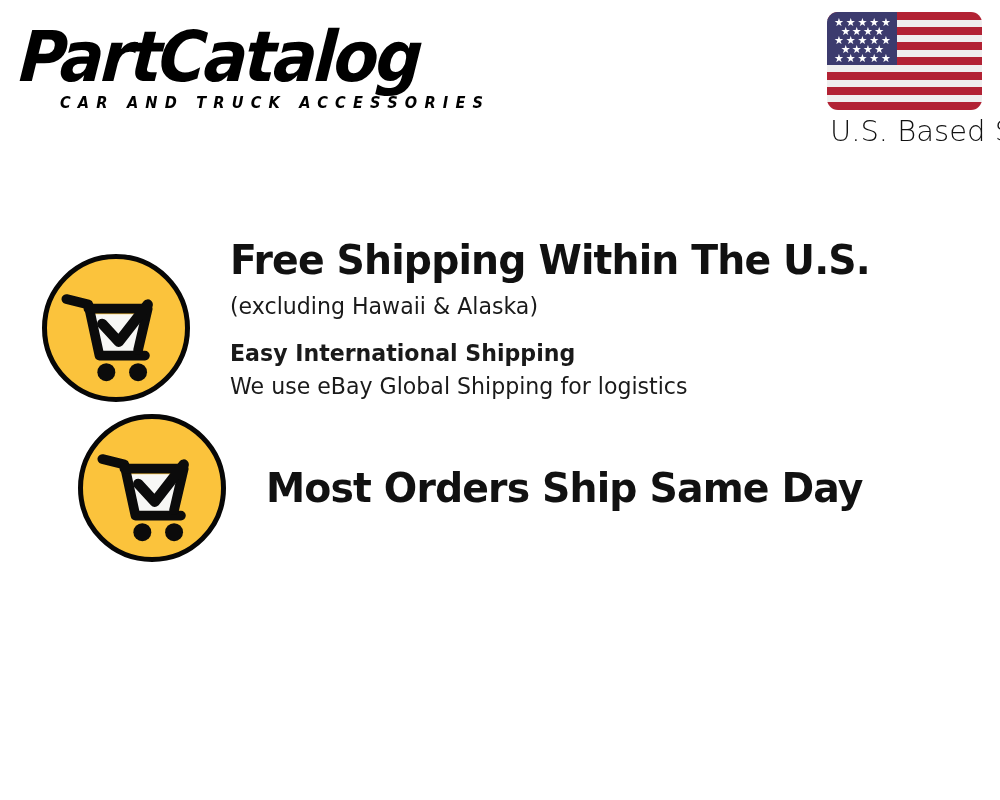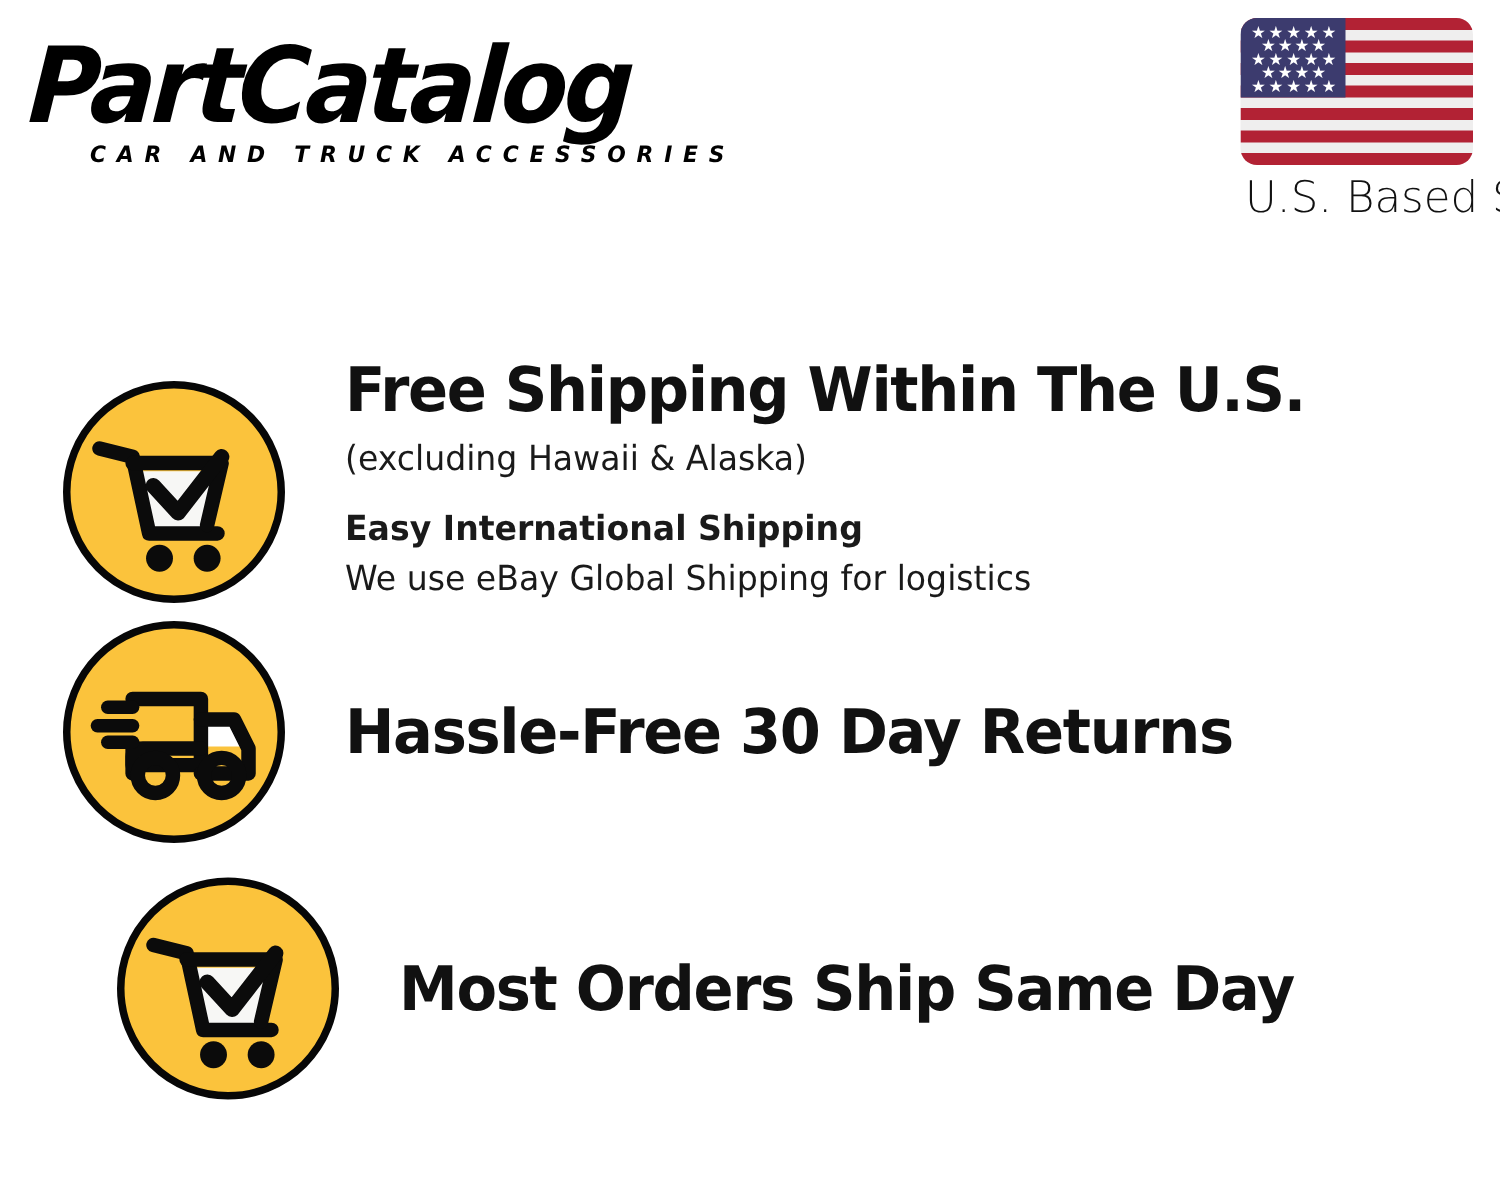--- a/index.html
+++ b/index.html
@@ -260,38 +260,20 @@
       </svg>
     </div>
     <div class="copy">
       <div class="headline">Free Shipping Within The U.S.</div>
       <div class="subline">(excluding Hawaii &amp; Alaska)</div>
       <div class="subline bold">Easy International Shipping</div>
       <div class="subline tight">We use eBay Global Shipping for logistics</div>
     </div>
   </div>
 
-  <div class="feature f2">
-    <div class="badge">
-      <svg viewBox="0 0 100 100" aria-hidden="true">
-        <polygon points="66,42 80,42 83,57 66,57" fill="#FFFFFF"></polygon>
-        <path d="M30,34 L63,34 L63,66 L30,66 L30,56" fill="none" stroke="#0b0b0b" stroke-width="7" stroke-linejoin="round" stroke-linecap="round"></path>
-        <path d="M63,44 L79,44 L86,58 L86,70 L63,70" fill="none" stroke="#0b0b0b" stroke-width="7" stroke-linejoin="round" stroke-linecap="round"></path>
-        <path d="M30,70 L30,62 Q30,58 35,58 L63,58" fill="none" stroke="#0b0b0b" stroke-width="7" stroke-linejoin="round" stroke-linecap="round"></path>
-        <line x1="18" y1="38" x2="30" y2="38" stroke="#0b0b0b" stroke-width="6.5" stroke-linecap="round"></line>
-        <line x1="13" y1="47" x2="30" y2="47" stroke="#0b0b0b" stroke-width="6.5" stroke-linecap="round"></line>
-        <line x1="18" y1="55" x2="30" y2="55" stroke="#0b0b0b" stroke-width="6.5" stroke-linecap="round"></line>
-        <circle cx="41" cy="71" r="8.5" fill="none" stroke="#0b0b0b" stroke-width="7"></circle>
-        <circle cx="73" cy="71" r="8.5" fill="none" stroke="#0b0b0b" stroke-width="7"></circle>
-      </svg>
-    </div>
-    <div class="copy">
-      <div class="headline">Hassle-Free 30 Day Returns</div>
-    </div>
-  </div>
 
   <div class="feature f3">
     <div class="badge">
       <svg viewBox="0 0 100 100" aria-hidden="true">
         <polygon points="33,40 73,40 66,67 40,67" fill="#F7F7F5"></polygon>
         <path d="M14,29 L30,33 L38,70 L71,70" fill="none" stroke="#0b0b0b" stroke-width="7" stroke-linecap="round" stroke-linejoin="round"></path>
         <path d="M30,36 L73,36 L66,66" fill="none" stroke="#0b0b0b" stroke-width="7" stroke-linecap="round" stroke-linejoin="round"></path>
         <path d="M40,47 L52,60 L73,33" fill="none" stroke="#0b0b0b" stroke-width="7.5" stroke-linecap="round" stroke-linejoin="round"></path>
         <circle cx="43" cy="82" r="6.5" fill="#0b0b0b"></circle>
         <circle cx="66" cy="82" r="6.5" fill="#0b0b0b"></circle>

